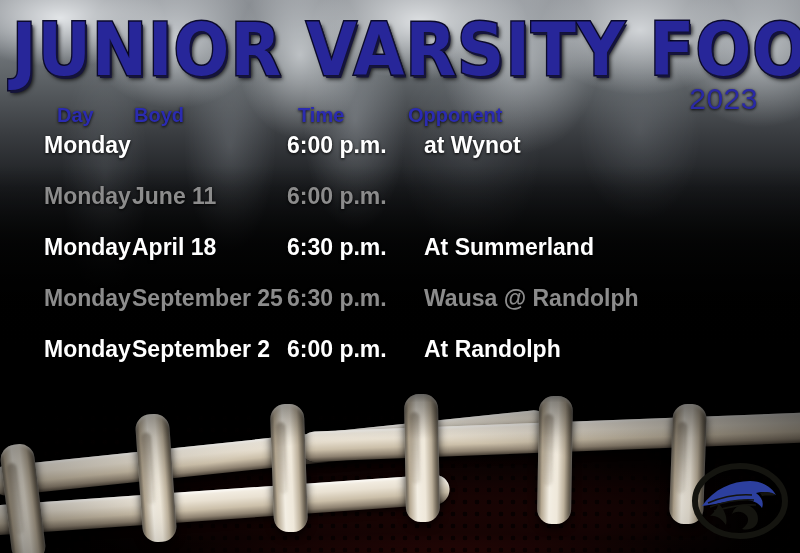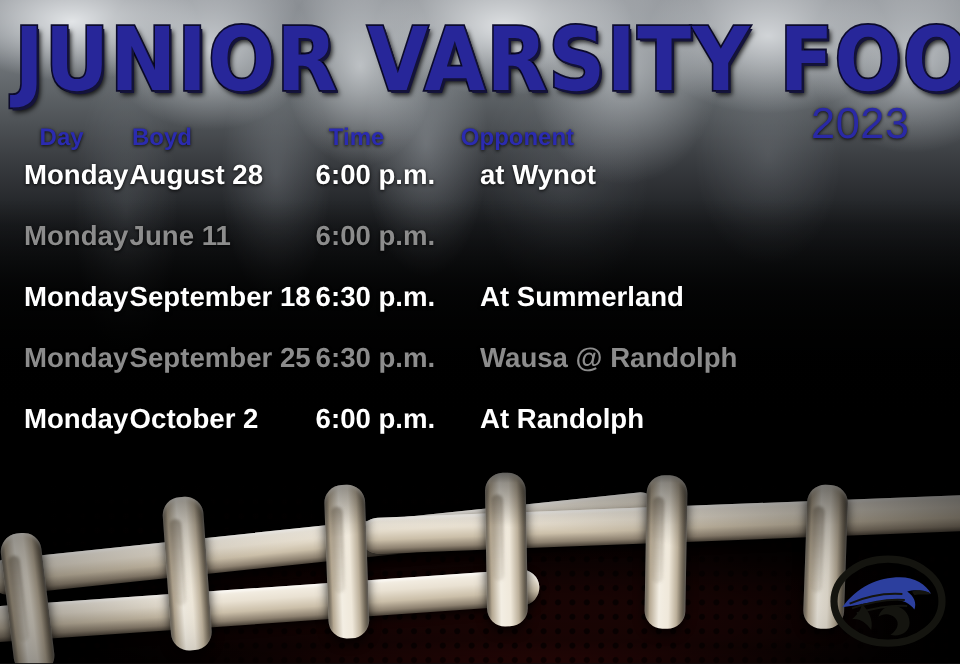--- a/index.html
+++ b/index.html
@@ -131,29 +131,29 @@
     white-space:nowrap;
     -webkit-text-stroke:2.5px #0d0c2e;
     paint-order:stroke fill;
     text-shadow:
       0 0 1px #0d0c2e,
       2px 2px 0 #15143a,
       3px 3px 4px rgba(0,0,0,.85);
   }
   .year {
     position:absolute; right:42px; top:82px;
-    font-size:36px; font-weight:normal;
+    font-size:30px; font-weight:normal;
     color:#2a29a5;
     letter-spacing:0.5px;
     text-shadow:0 1px 3px rgba(0,0,0,.9);
   }
 
   
   .sched {
-    position:absolute; left:0; top:104px; width:700px;
+    position:absolute; left:0; top:104px; width:700px;padding-left:24px;
   }
   .srow { position:relative; height:51px; }
   .hdr  { height:28px; }
   .cell {
     position:absolute;
     font-size:23px;
     white-space:nowrap;
     text-shadow:0 1px 3px rgba(0,0,0,.95);
   }
   .hdr .cell {
@@ -212,48 +212,47 @@
 
     <div class="srow hdr">
       <span class="cell c-day">Day</span>
       <span class="cell c-date">Boyd</span>
       <span class="cell c-time">Time</span>
       <span class="cell c-opp">Opponent</span>
     </div>
 
     <div class="srow r-light">
       <span class="cell c-day">Monday</span>
-      <span class="cell c-date">August 28</span>
       <span class="cell c-time">6:00 p.m.</span>
       <span class="cell c-opp">at Wynot</span>
     </div>
 
     <div class="srow r-dim">
       <span class="cell c-day">Monday</span>
       <span class="cell c-date">June 11</span>
       <span class="cell c-time">6:00 p.m.</span>
     </div>
 
     <div class="srow r-light">
       <span class="cell c-day">Monday</span>
-      <span class="cell c-date">September 18</span>
+      <span class="cell c-date">April 18</span>
       <span class="cell c-time">6:30 p.m.</span>
       <span class="cell c-opp">At Summerland</span>
     </div>
 
     <div class="srow r-dim">
       <span class="cell c-day">Monday</span>
       <span class="cell c-date">September 25</span>
       <span class="cell c-time">6:30 p.m.</span>
       <span class="cell c-opp">Wausa @ Randolph</span>
     </div>
 
     <div class="srow r-light">
       <span class="cell c-day">Monday</span>
-      <span class="cell c-date">October 2</span>
+      <span class="cell c-date">September 2</span>
       <span class="cell c-time">6:00 p.m.</span>
       <span class="cell c-opp">At Randolph</span>
     </div>
 
   </div>
 
   <div class="logo">
     <svg viewBox="0 0 104 86" width="104" height="86" aria-hidden="true">
       <ellipse cx="52" cy="40" rx="45" ry="35" fill="none" stroke="#14140f" stroke-width="6"></ellipse>
       <path d="M14 45 C26 28 44 20 62 20 C74 20 84 26 88 34 C82 31 74 30 68 32

